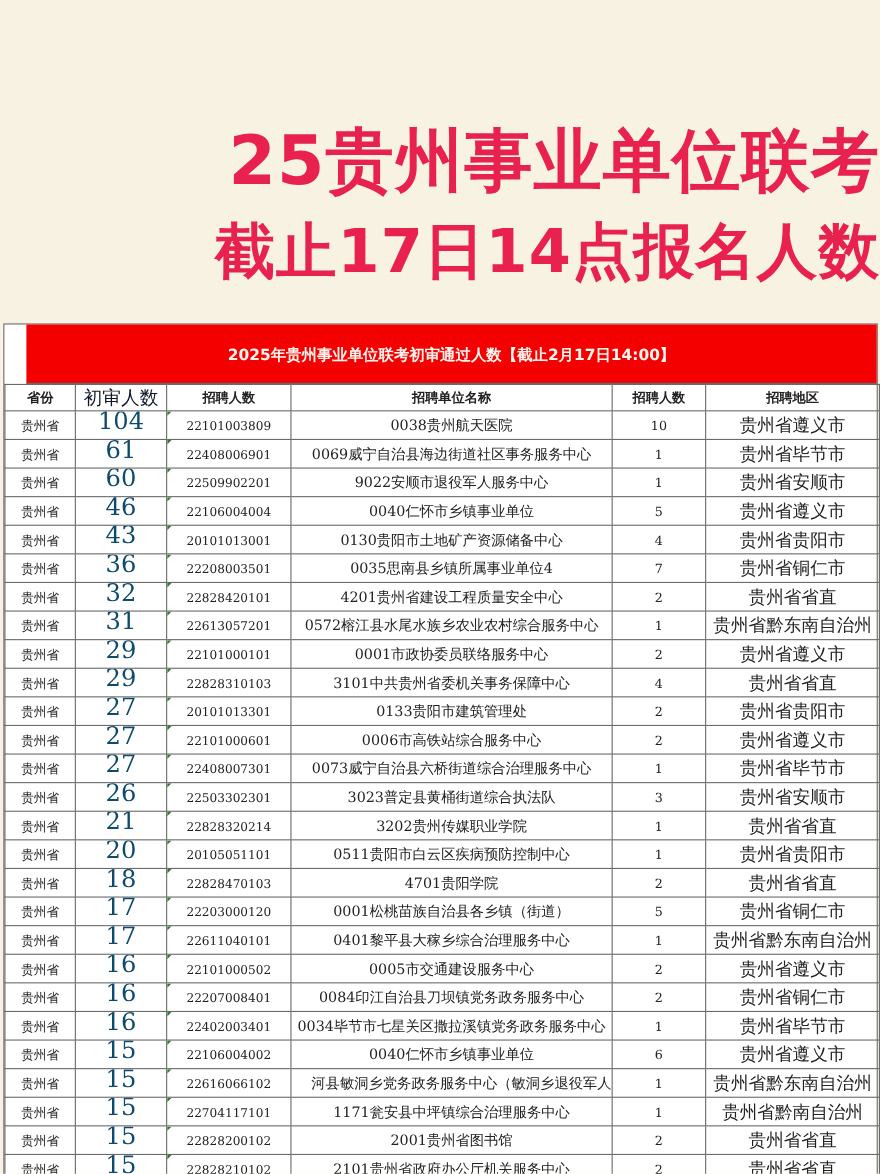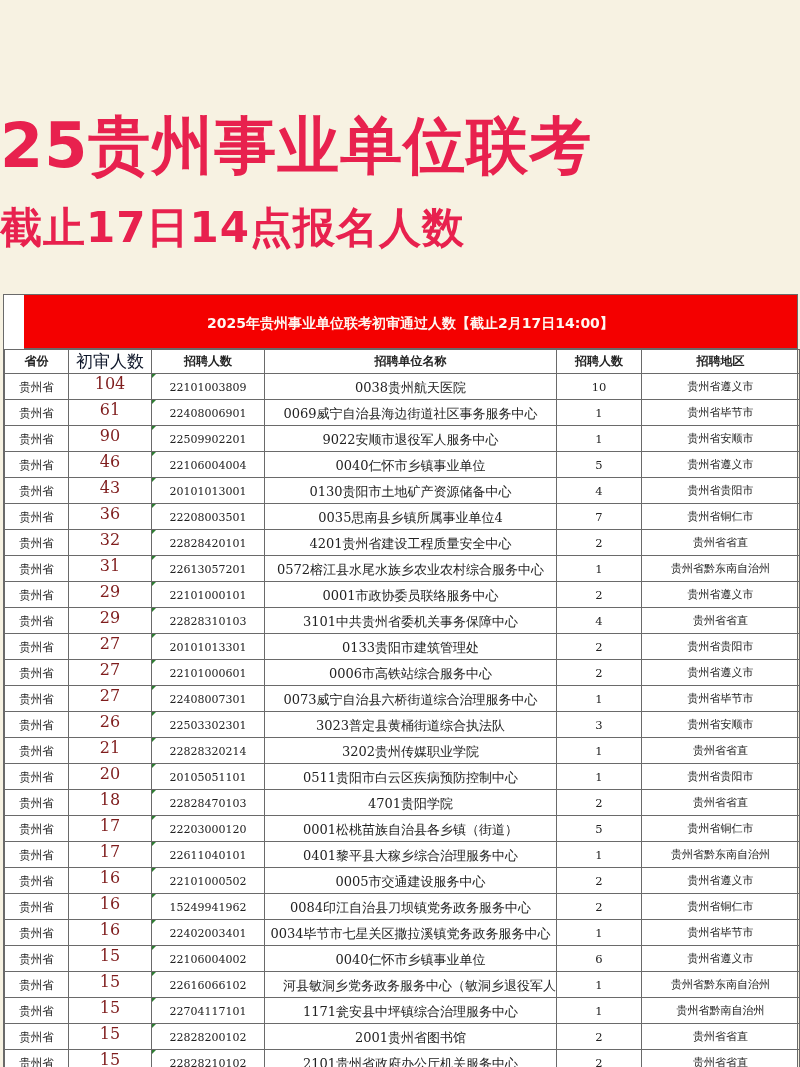--- a/index.html
+++ b/index.html
@@ -5,28 +5,28 @@
   * { margin: 0; padding: 0; box-sizing: border-box; }
   html, body { width: 800px; height: 1067px; overflow: hidden; }
   body {
     background: #f7f2e2;
     font-family: "DejaVu Sans", "Liberation Sans", sans-serif;
     position: relative;
   }
   .headline {
     position: absolute;
     left: 0; width: 800px;
-    text-align: left;
+    text-align: right;
     color: #e8214e;
     font-weight: bold;
     font-family: "DejaVu Sans", sans-serif;
     letter-spacing: 1px;
   }
   .headline.l1 { top: 108px; font-size: 62px; line-height: 76px; }
-  .headline.l2 { top: 190px; font-size: 42px; line-height: 76px; }
+  .headline.l2 { top: 190px; font-size: 55px; line-height: 76px; }
 
   .sheet {
     position: absolute;
     left: 3px; top: 294px;
     width: 795px;
     background: #ffffff;
     border: 1px solid #6a6a6a;
   }
   .banner {
     height: 54px;
@@ -66,37 +66,37 @@
   }
   th.hl { color: #0f172a; font-size: 17px; font-weight: normal; font-family: "DejaVu Serif", serif; }
   td {
     height: 23.2px;
     font-size: 11.5px;
     font-family: "DejaVu Serif", serif;
     line-height: 22px;
     padding-top: 1px;
   }
   td.count {
-    color: #7f1d1d;
-    font-size: 16px;
+    color: #0c4a6e;
+    font-size: 22px;
     line-height: 18px;
     vertical-align: top;
     padding-top: 1px;
   }
   td.code { position: relative; font-size: 11px; padding-top: 3px; }
   td.code::before {
     content: "";
     position: absolute;
     left: 0; top: 0;
     border-top: 4px solid #2e7d32;
     border-right: 4px solid transparent;
   }
   td.name { font-size: 13px; padding-top: 2px; }
   td.name.overflow { text-align: left; padding-left: 18px; }
-  td.region { font-size: 11px; }
+  td.region { font-size: 16px; }
 </style>
 </head>
 <body>
 
 <div class="headline l1">25贵州事业单位联考</div>
 <div class="headline l2">截止17日14点报名人数</div>
 
 <div class="sheet">
   <div class="banner">2025年贵州事业单位联考初审通过人数【截止2月17日14:00】</div>
   <table>
@@ -130,21 +130,21 @@
         <tr>
           <td>贵州省</td>
           <td class="count">61</td>
           <td class="code">22408006901</td>
           <td class="name">0069威宁自治县海边街道社区事务服务中心</td>
           <td class="hires">1</td>
           <td class="region">贵州省毕节市</td>
         </tr>
         <tr>
           <td>贵州省</td>
-          <td class="count">90</td>
+          <td class="count">60</td>
           <td class="code">22509902201</td>
           <td class="name">9022安顺市退役军人服务中心</td>
           <td class="hires">1</td>
           <td class="region">贵州省安顺市</td>
         </tr>
         <tr>
           <td>贵州省</td>
           <td class="count">46</td>
           <td class="code">22106004004</td>
           <td class="name">0040仁怀市乡镇事业单位</td>
@@ -275,21 +275,21 @@
           <td>贵州省</td>
           <td class="count">16</td>
           <td class="code">22101000502</td>
           <td class="name">0005市交通建设服务中心</td>
           <td class="hires">2</td>
           <td class="region">贵州省遵义市</td>
         </tr>
         <tr>
           <td>贵州省</td>
           <td class="count">16</td>
-          <td class="code">15249941962</td>
+          <td class="code">22207008401</td>
           <td class="name">0084印江自治县刀坝镇党务政务服务中心</td>
           <td class="hires">2</td>
           <td class="region">贵州省铜仁市</td>
         </tr>
         <tr>
           <td>贵州省</td>
           <td class="count">16</td>
           <td class="code">22402003401</td>
           <td class="name">0034毕节市七星关区撒拉溪镇党务政务服务中心</td>
           <td class="hires">1</td>

